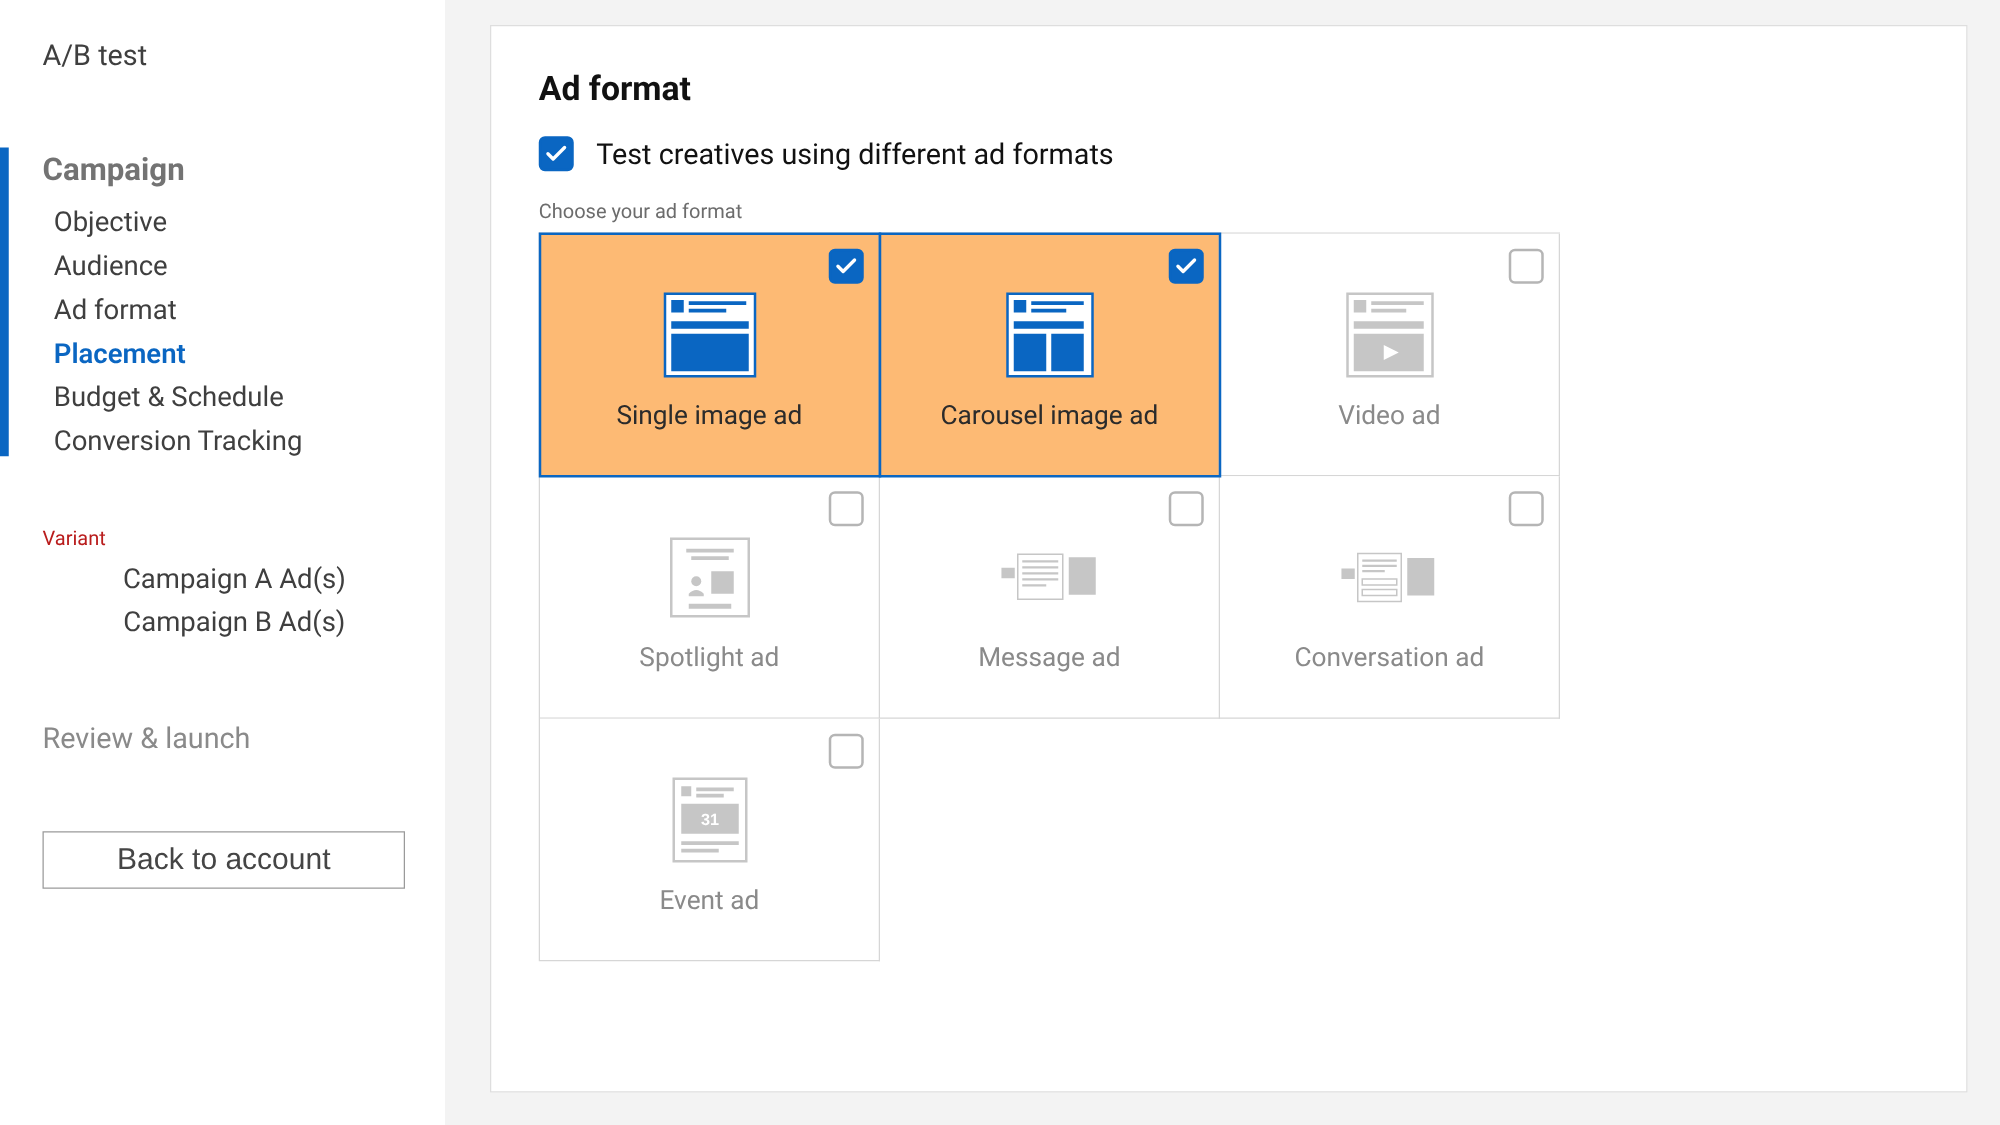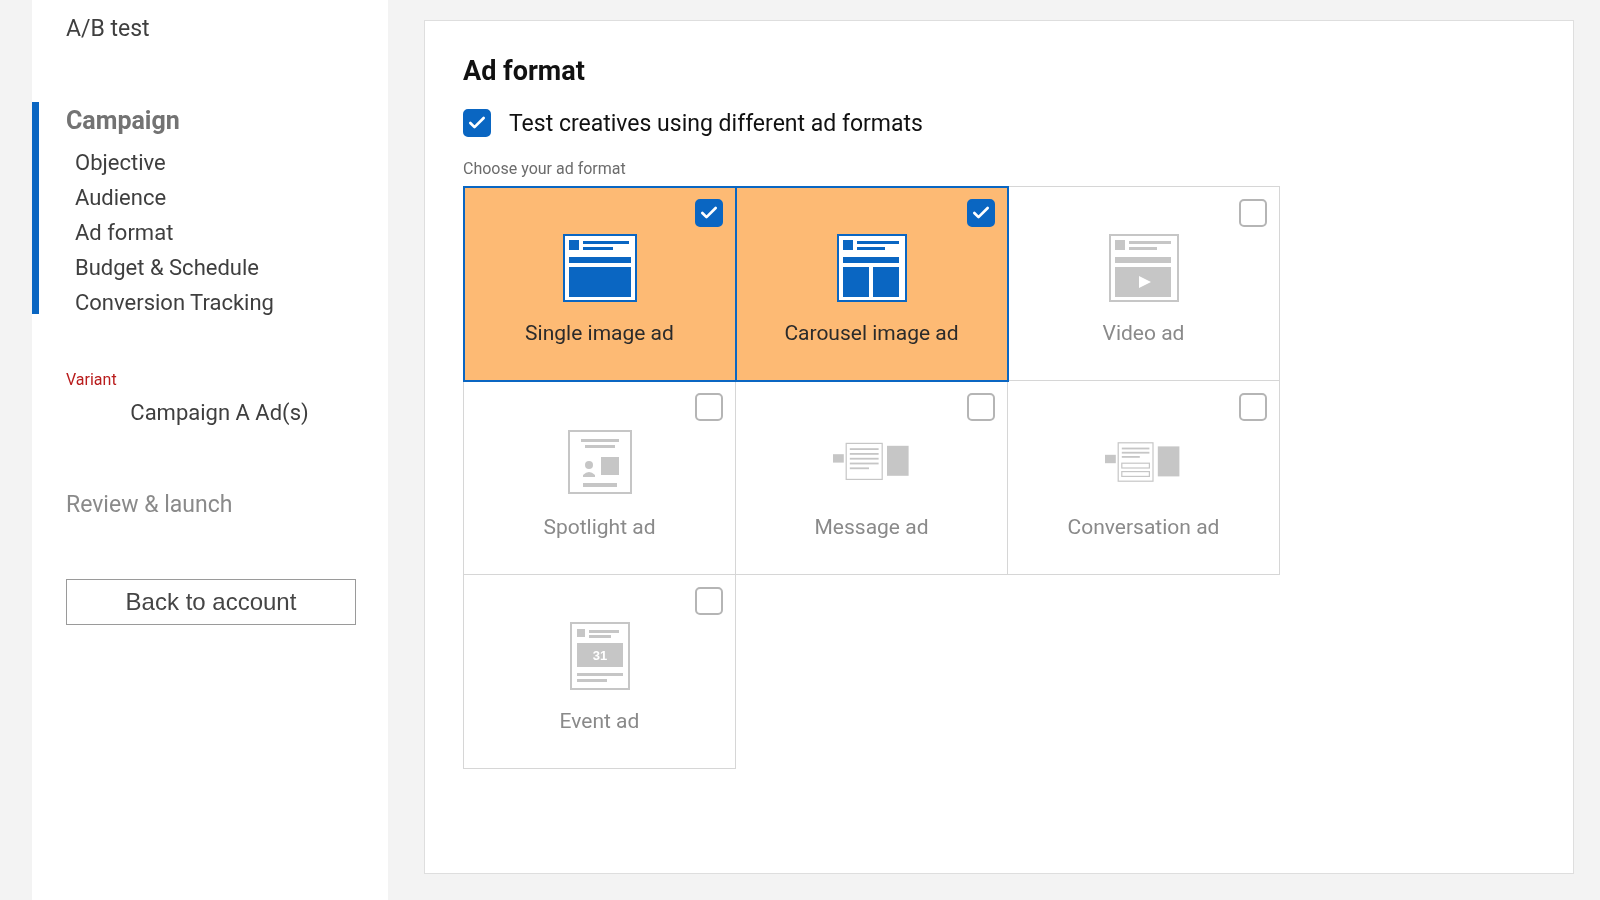--- a/index.html
+++ b/index.html
@@ -11,24 +11,23 @@
     display: flex;
     width: 1600px;
     height: 900px;
     overflow: hidden;
   }
 
   
   .sidebar {
     width: 356px;
     background: #fff;
-    padding: 8px 24px 24px 0;
+    padding: 24px 24px 24px 0;
     display: flex;
     flex-direction: column;
-    margin-left: 32px;
   }
   .side-content { padding-left: 34px; }
 
   .nav-item {
     font-size: 23px;
     line-height: 1.2;
     color: #3f3f3f;
     padding: 7px 0 7px 0;
     cursor: pointer;
   }
@@ -189,27 +188,29 @@
 <aside class="sidebar">
   <div class="side-content">
     <div class="nav-item">A/B test</div>
 
     <div class="section-block">
       <div class="accent-bar"></div>
       <div class="nav-section-title">Campaign</div>
       <div class="nav-sub-item">Objective</div>
       <div class="nav-sub-item">Audience</div>
       <div class="nav-sub-item">Ad format</div>
+      <div class="nav-sub-item active">Placement</div>
       <div class="nav-sub-item">Budget &amp; Schedule</div>
       <div class="nav-sub-item">Conversion Tracking</div>
     </div>
 
     <div class="variant-block">
       <div class="variant-title">Variant</div>
       <div class="variant-item">Campaign A Ad(s)</div>
+      <div class="variant-item">Campaign B Ad(s)</div>
     </div>
 
     <div class="review-block">
       <div class="nav-item dim">Review &amp; launch</div>
     </div>
 
     <button class="back-btn">Back to account</button>
   </div>
 </aside>
 

